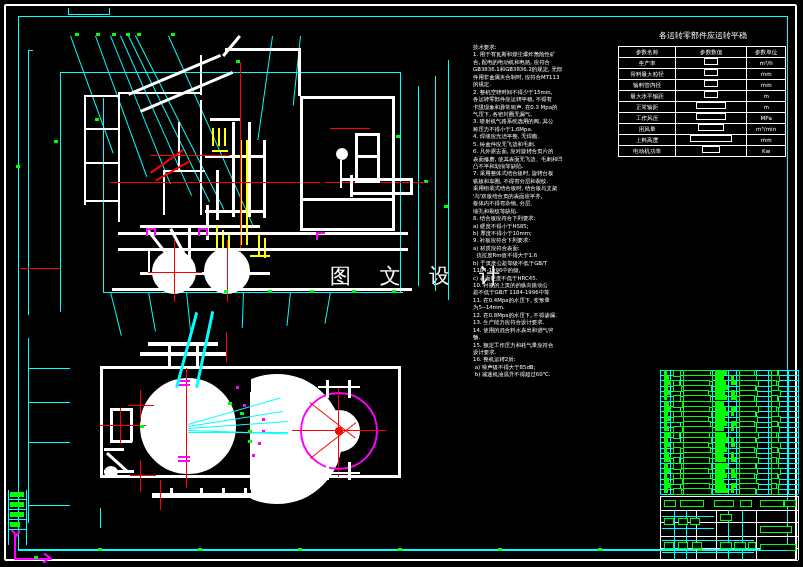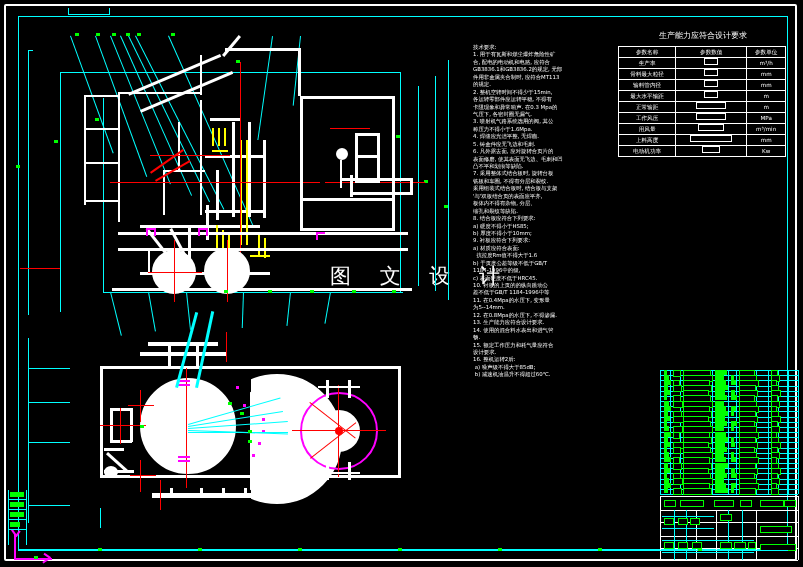--- a/index.html
+++ b/index.html
@@ -118,21 +118,21 @@
       <div>14. 使用的混合料水表出和进气管</div>
       <div>畅.</div>
       <div>15. 额定工作压力和耗气量应符合</div>
       <div>设计要求.</div>
       <div>16. 整机运转2后:</div>
       <div> a) 噪声级不得大于85dB;</div>
       <div> b) 减速机油温升不得超过60℃.</div>
     </div>
 
   <div class="abs" id="param-wrap">
-    <div id="param-title">生产能力应符合设计要求</div>
+    <div id="param-title">各运转零部件应运转平稳</div>
     <table id="param-table">
       <tbody id="param-body">
           <tr>
             <td>参数名称</td>
             <td>参数数值</td>
             <td>参数单位</td>
           </tr>
           <tr>
             <td>生产率</td>
             <td class="val"><span class="valbox" style="width: 12px;"></span></td>

